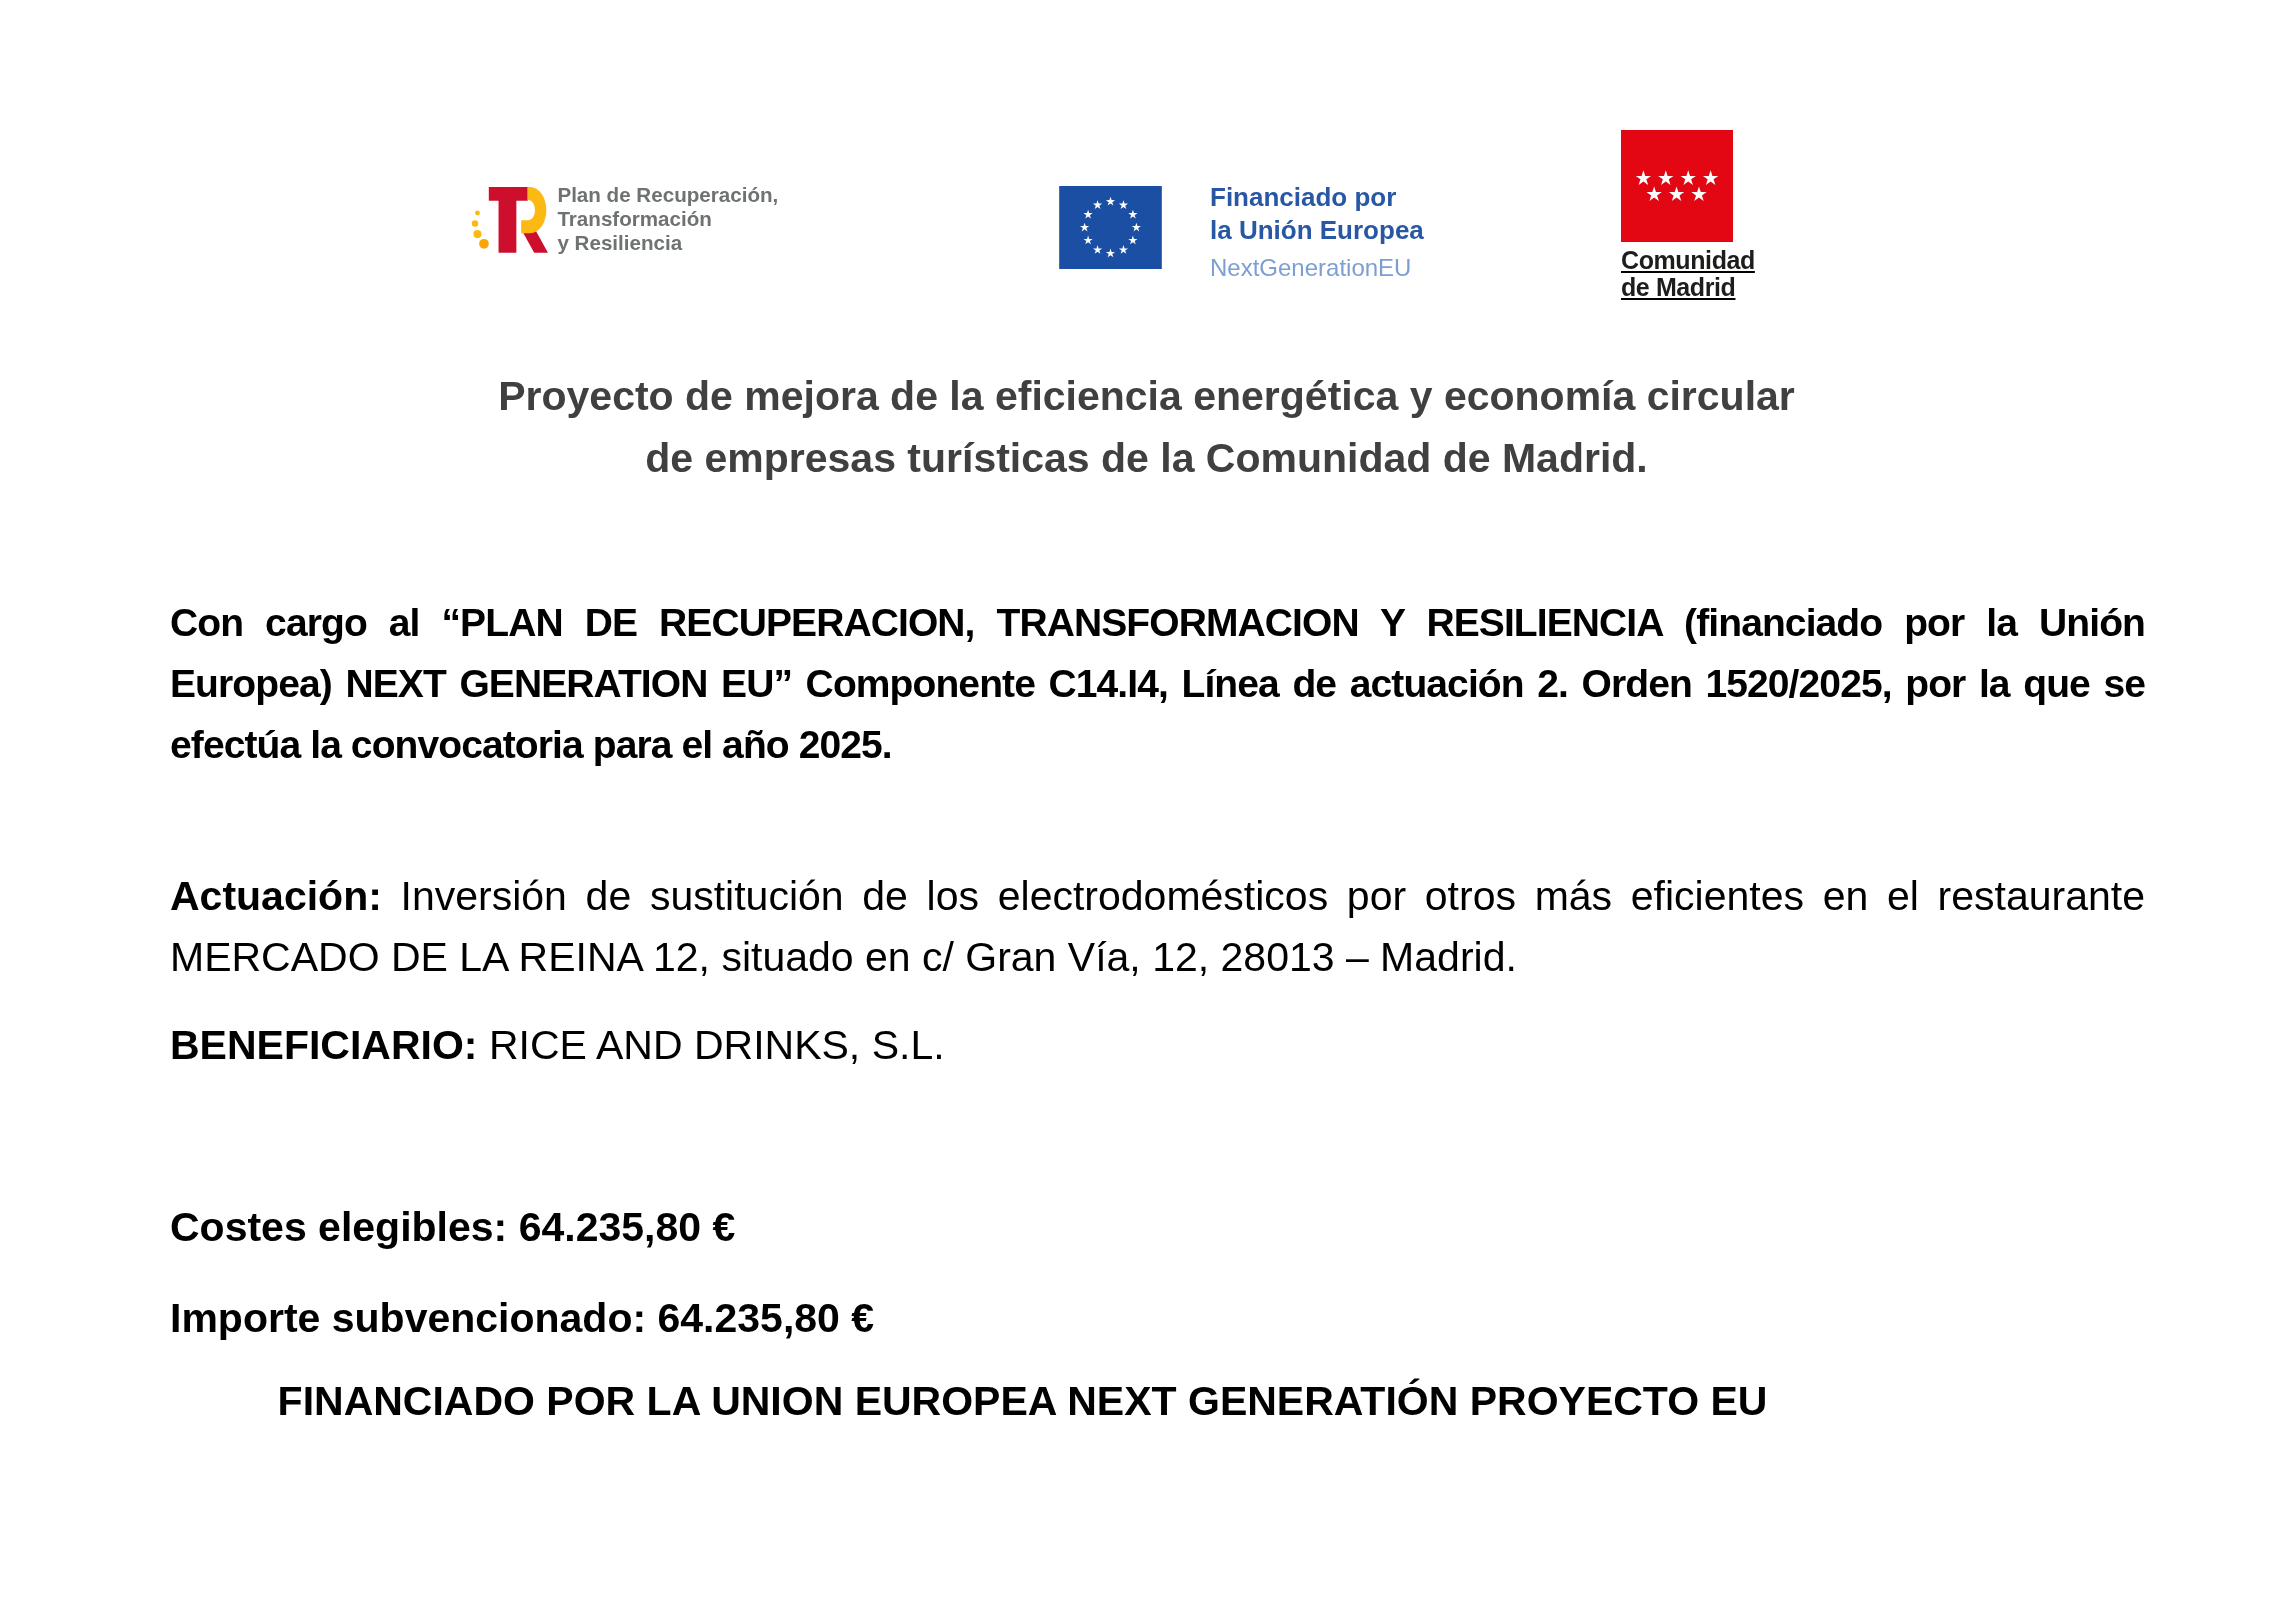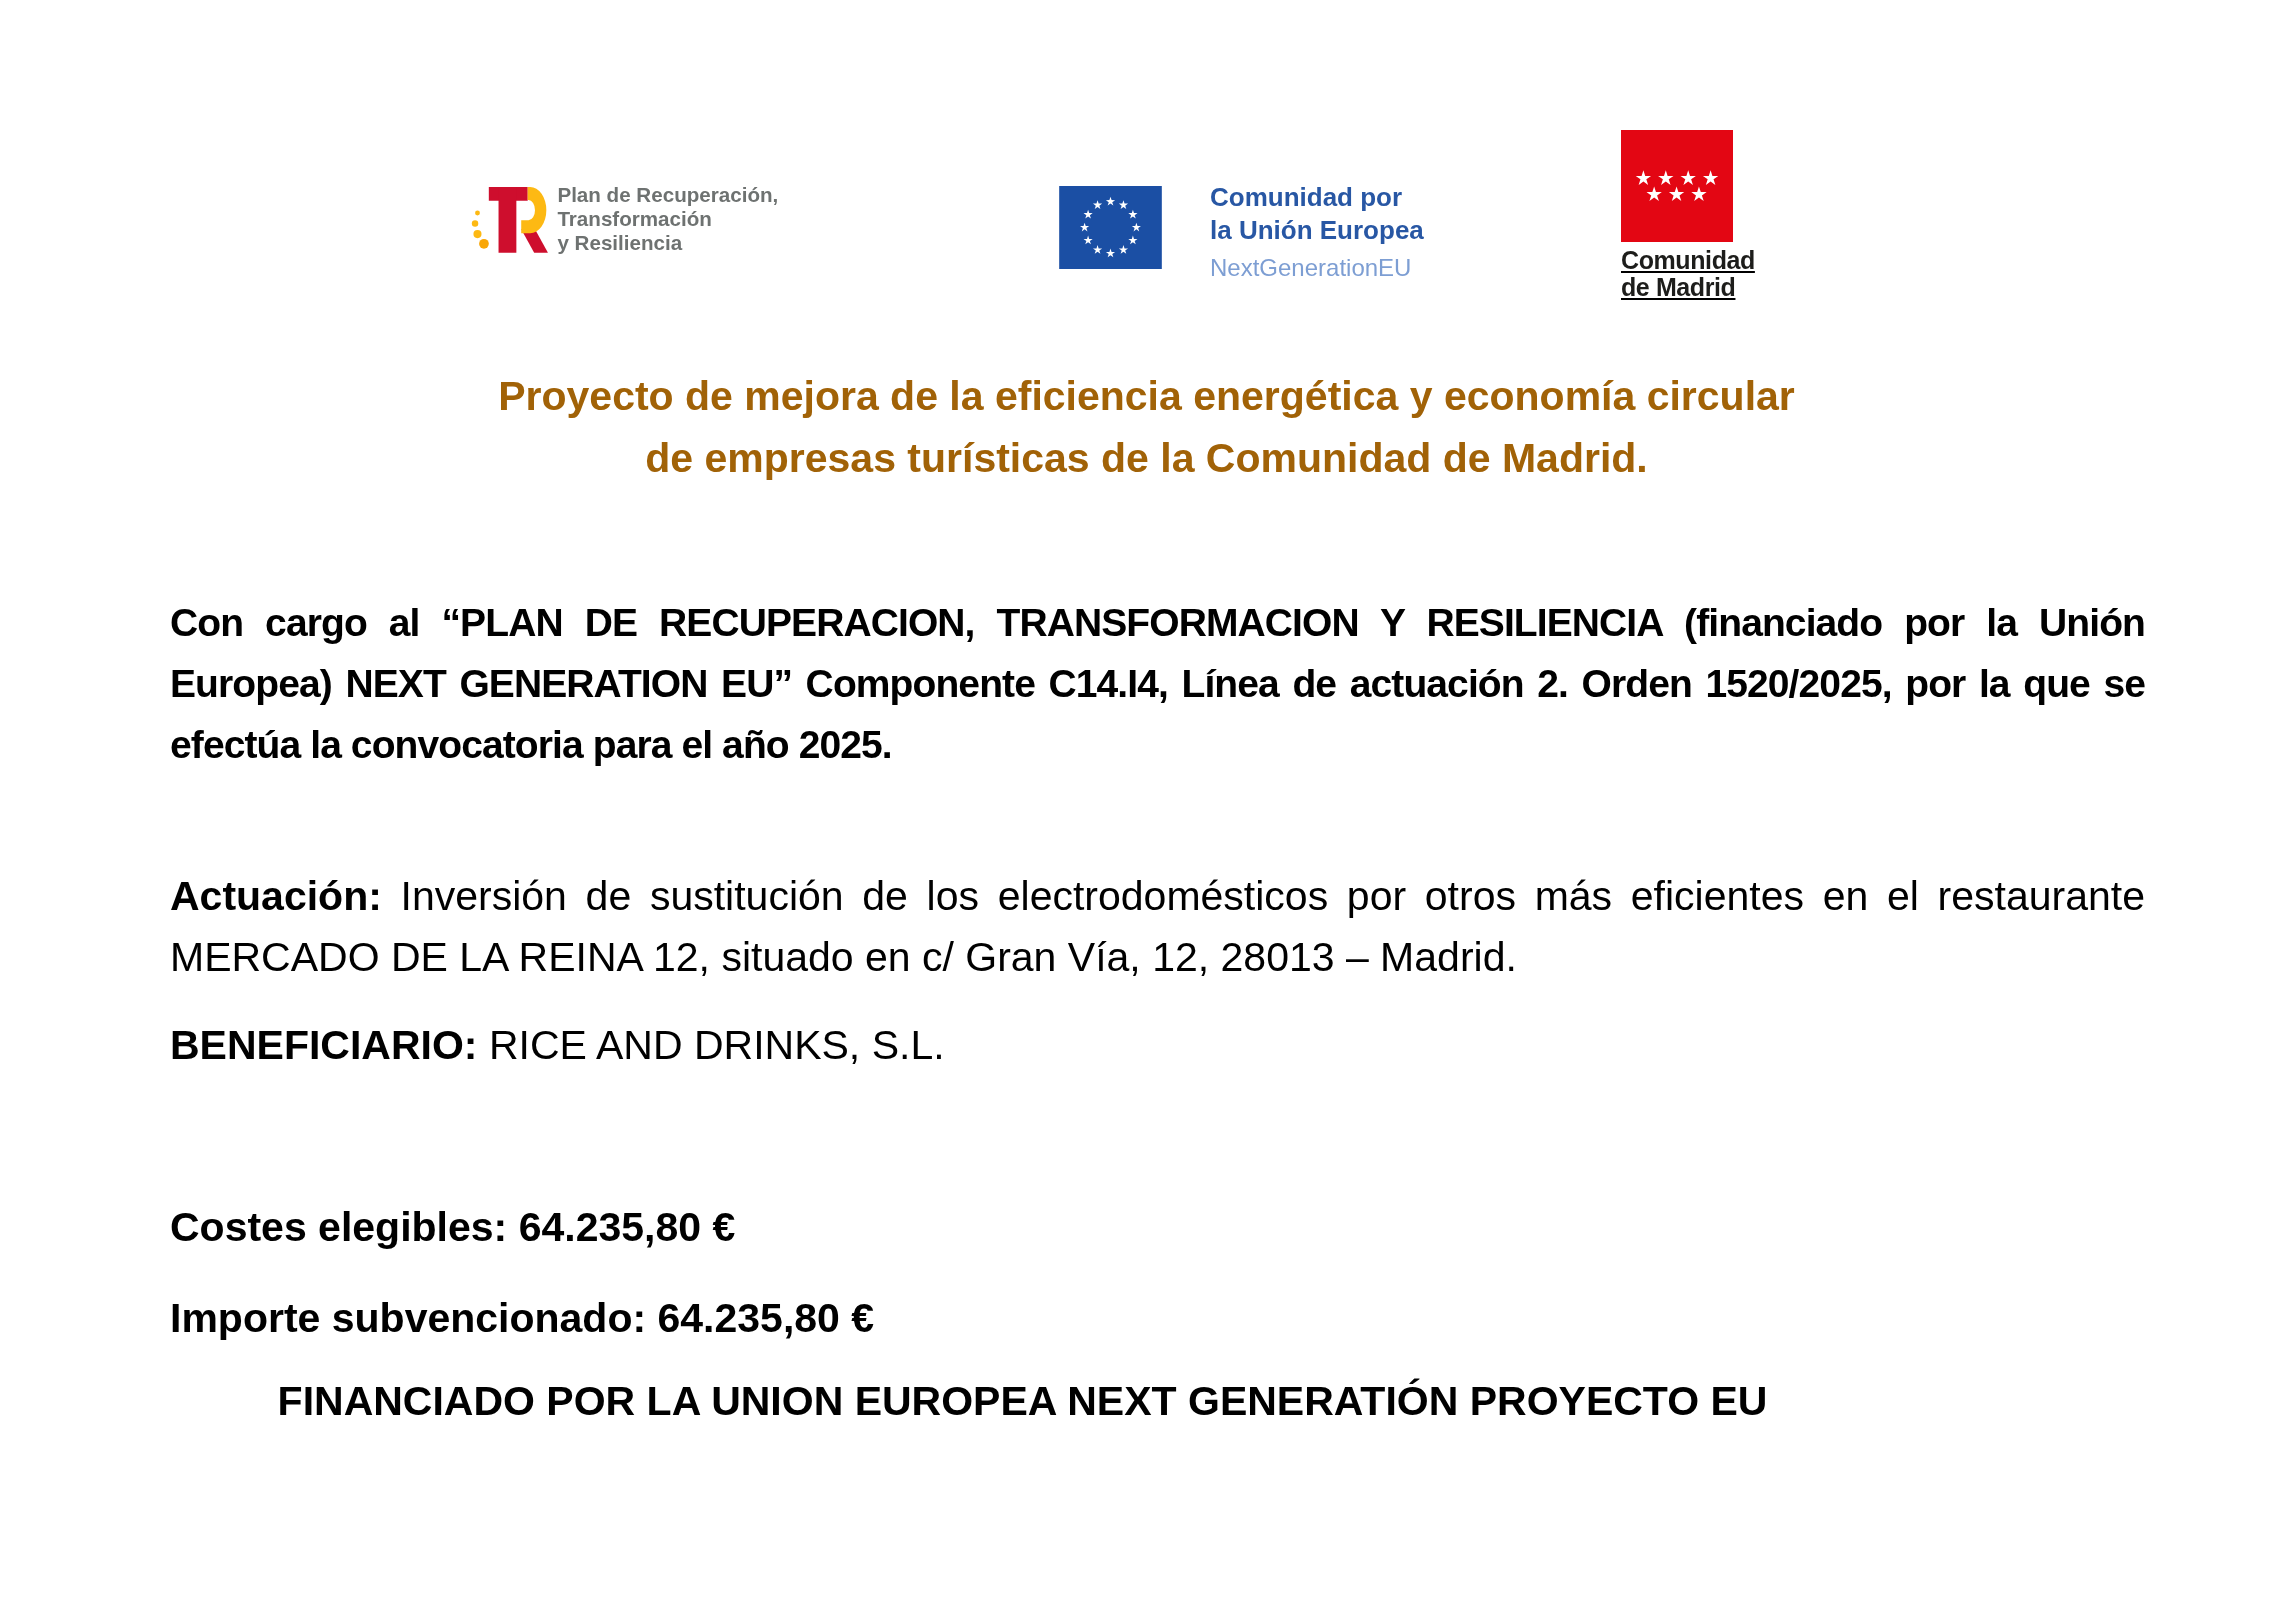--- a/index.html
+++ b/index.html
@@ -15,21 +15,21 @@
   .eu{left:1059px;top:186px;}
   .eu-text{margin-left:48px;margin-top:-5.4px;}
   .eu-bold{font-weight:bold;font-size:26px;line-height:33px;color:#2857A4;}
   .eu-light{font-size:24px;line-height:27px;color:#7D9ED3;margin-top:7.2px;}
   .madrid{left:1621px;top:130px;flex-direction:column;text-decoration:underline;}
   .madrid-text{margin-top:5.4px;font-weight:bold;font-size:25px;line-height:27px;
                color:#1D1D1B;letter-spacing:-0.4px;}
   
   .title{
     position:absolute;left:0;top:365px;width:2293px;margin:0;
-    text-align:center;font-size:41px;line-height:62px;font-weight:bold;color:#a16207;
+    text-align:center;font-size:41px;line-height:62px;font-weight:bold;color:#404040;
   }
   .para{position:absolute;left:170px;width:1975px;font-size:41px;line-height:61px;}
   .justify{text-align:justify;}
   .b{font-weight:bold;}
   .con-cargo{top:553px;font-weight:bold;font-size:39px;letter-spacing:-0.9px;}
   .actuacion{top:825px;}
   .beneficiario{top:984px;line-height:41px;}
   .costes{top:1166px;line-height:41px;font-weight:bold;}
   .importe{top:1257px;line-height:41px;font-weight:bold;}
   .footer-line{
@@ -81,21 +81,21 @@
         <use href="#star5" transform="translate(72,71.6) scale(0.9)"></use>
         <use href="#star5" transform="translate(57.5,75.5) scale(0.9)"></use>
         <use href="#star5" transform="translate(43,71.6) scale(0.9)"></use>
         <use href="#star5" transform="translate(32.4,61) scale(0.9)"></use>
         <use href="#star5" transform="translate(28.5,46.5) scale(0.9)"></use>
         <use href="#star5" transform="translate(32.4,32) scale(0.9)"></use>
         <use href="#star5" transform="translate(43,21.4) scale(0.9)"></use>
       </g>
     </svg>
     <div class="eu-text">
-      <div class="eu-bold">Comunidad por</div>
+      <div class="eu-bold">Financiado por</div>
       <div class="eu-bold">la Unión Europea</div>
       <div class="eu-light">NextGenerationEU</div>
     </div>
   </div>
 
   <div class="logo madrid">
     <svg width="112" height="112" viewBox="0 0 125 125">
       <rect x="0" y="0" width="125" height="125" fill="#E30613"></rect>
       <g fill="#ffffff">
         <use href="#star5" transform="translate(25,54) scale(1.5)"></use>

